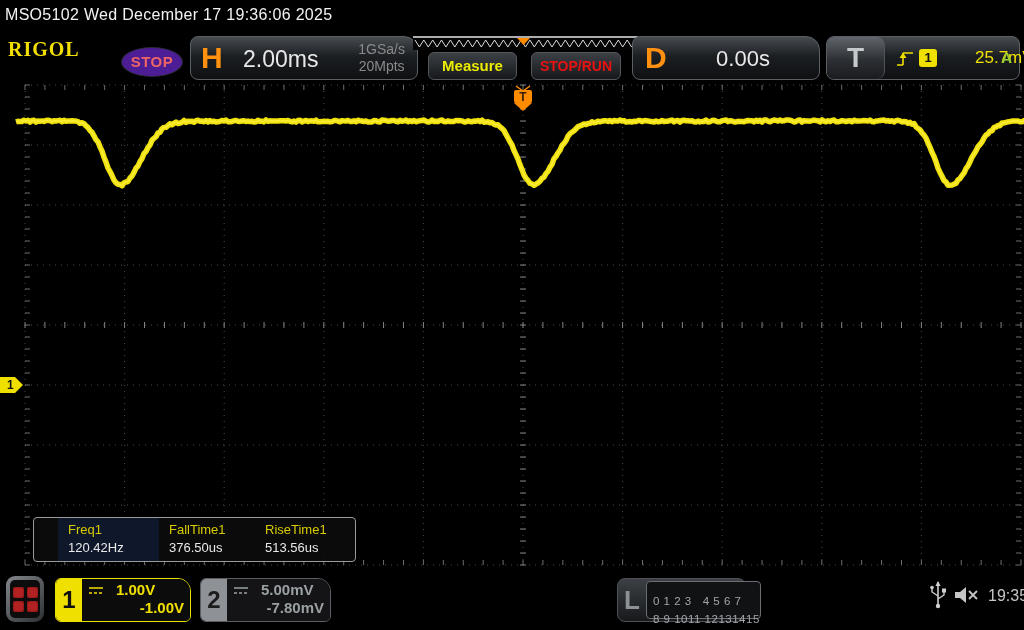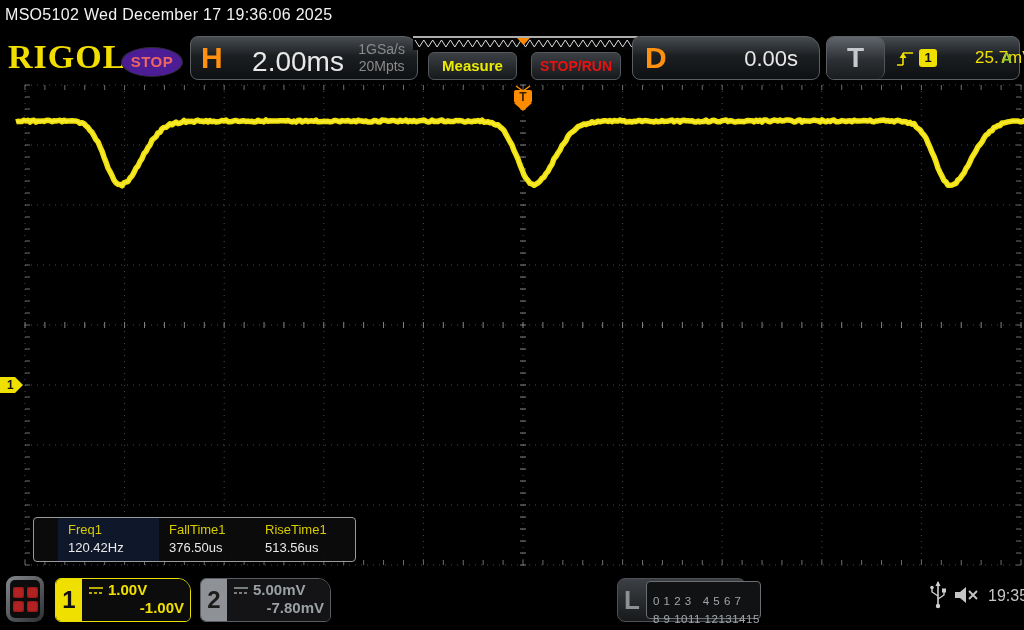--- a/index.html
+++ b/index.html
@@ -8,36 +8,36 @@
   .screen { position:relative; width:1024px; height:630px; background:#000; overflow:hidden; }
 
   
   .top-bar { position:absolute; left:0; top:0; width:888px; height:30px; color:#f2f2f2;
              font-size:16px; line-height:30px; padding-left:5px; letter-spacing:0.3px; }
 
   
   .hdr-block { position:absolute; background:linear-gradient(#474c51,#1c1f22 45%,#0e1012);
                border:1px solid #5a5f64; border-radius:8px 14px 8px 8px; }
   .brand { position:absolute; left:8px; top:38px; font-family:"Liberation Serif","DejaVu Serif",serif;
-           font-weight:bold; font-size:34px; color:#f2de00; letter-spacing:1px; }
+           font-weight:bold; font-size:20px; color:#f2de00; letter-spacing:1px; }
   .stop-badge { position:absolute; left:121px; top:47px; width:62px; height:30px; background:#4c1d95;
                 border:1px solid #2a2c2f; border-radius:50%; color:#ee6565; font-weight:bold;
                 font-size:15px; text-align:center; line-height:28px; letter-spacing:0.5px; }
   .h-block { left:190px; top:36px; width:228px; height:44px; }
   .big-letter { position:absolute; top:4px; font-size:30px; font-weight:bold; color:#ff9010; }
-  .timebase { position:absolute; left:52px; top:9px; width:110px; text-align:center; font-size:28px; color:#e8e8e8; }
+  .timebase { position:absolute; left:52px; top:9px; width:110px; text-align:left; font-size:23px; color:#e8e8e8; }
   .sr-col { position:absolute; right:12px; top:4px; text-align:center; color:#8a8a8a; font-size:14px; line-height:17px; }
   .thumb-strip { position:absolute; left:413px; top:36px; width:225px; height:14px; background:#050505; }
   .hdr-btn { position:absolute; top:52px; height:28px; background:linear-gradient(#3c4045,#16181a);
              border:1px solid #54585d; border-radius:6px; text-align:center; line-height:26px;
              font-weight:bold; cursor:pointer; }
   .measure-btn { left:428px; width:89px; color:#ecec00; font-size:15px; }
   .stoprun-btn { left:531px; width:90px; color:#e81212; font-size:14px; }
   .d-block { left:632px; top:36px; width:188px; height:44px; }
-  .delay-val { position:absolute; left:55px; top:9px; width:110px; text-align:right; font-size:22px; color:#e8e8e8; }
+  .delay-val { position:absolute; left:55px; top:9px; width:110px; text-align:center; font-size:22px; color:#e8e8e8; }
   .t-block { left:826px; top:36px; width:194px; height:44px; border-radius:8px; }
   .t-tab { position:absolute; left:0; top:0; width:58px; height:42px;
            background:linear-gradient(#61666c,#2c2f33 55%,#1a1c1f); border-right:1px solid #515559;
            border-radius:8px; color:#c6cacd; font-size:28px; font-weight:bold; text-align:center; line-height:42px; }
   .trig-src-box { position:absolute; left:92px; top:12px; width:18px; height:18px; background:#f0e000;
                   border-radius:3px; color:#111; font-size:13px; font-weight:bold; text-align:center; line-height:18px; }
   .trig-level { position:absolute; left:128px; top:11px; font-size:17px; color:#f0e000;margin-left:20px; }
   .trig-mode { position:absolute; right:7px; top:12px; font-size:15px; font-weight:bold; color:#9acd32; }
 
   
@@ -61,21 +61,21 @@
   .quick-inner span { background:#b32222; border-radius:2px; box-shadow:inset 0 0 2px #5e0b0b; }
   .ch-block { position:absolute; top:6px; height:44px; display:flex; overflow:hidden; }
   .ch1 { left:55px; width:136px; border:1px solid #e8e000; border-radius:6px 13px 6px 6px; }
   .ch2 { left:200px; width:131px; border:1px solid #5a5e62; border-radius:6px 13px 6px 6px; }
   .ch-id { width:26px; font-size:24px; font-weight:bold; text-align:center; line-height:42px; flex:none; }
   .ch1 .ch-id { background:#f0e000; color:#111; }
   .ch2 .ch-id { background:#8e9296; color:#1c1c1c; }
   .ch-vals { flex:1; padding:2px 6px 0 6px; }
   .ch1 .ch-vals { background:#0c0c0c; color:#f0e000; }
   .ch2 .ch-vals { background:#141416; color:#9aa0a4; }
-  .ch-row1 { font-size:15px; font-weight:600; display:flex; align-items:center; gap:4px; }
+  .ch-row1 { font-size:15px; font-weight:600; display:flex; align-items:center; gap:12px; }
   .ch-row2 { font-size:15px; font-weight:600; text-align:right; margin-top:1px; }
   .dc-icon { display:inline-block; width:16px; }
   .logic-block { position:absolute; left:617px; top:6px; width:129px; height:44px;
                  background:linear-gradient(#3c4044,#17191b); border:1px solid #4e5256;
                  border-radius:8px; display:flex; }
   .logic-l { width:28px; color:#8d9194; font-size:26px; font-weight:bold; text-align:center; line-height:42px; flex:none; }
   .logic-grid { flex:1; margin:2px 3px 2px 0; background:#111214; border:1px solid #6a6e72;
                 border-radius:4px; color:#a2a6aa; font-size:11.5px; line-height:18px;
                 padding:10px 0 0 6px; white-space:pre; letter-spacing:0.5px; }
   .status-time { position:absolute; left:988px; top:15px; font-size:16px; color:#c6c6c6; }

